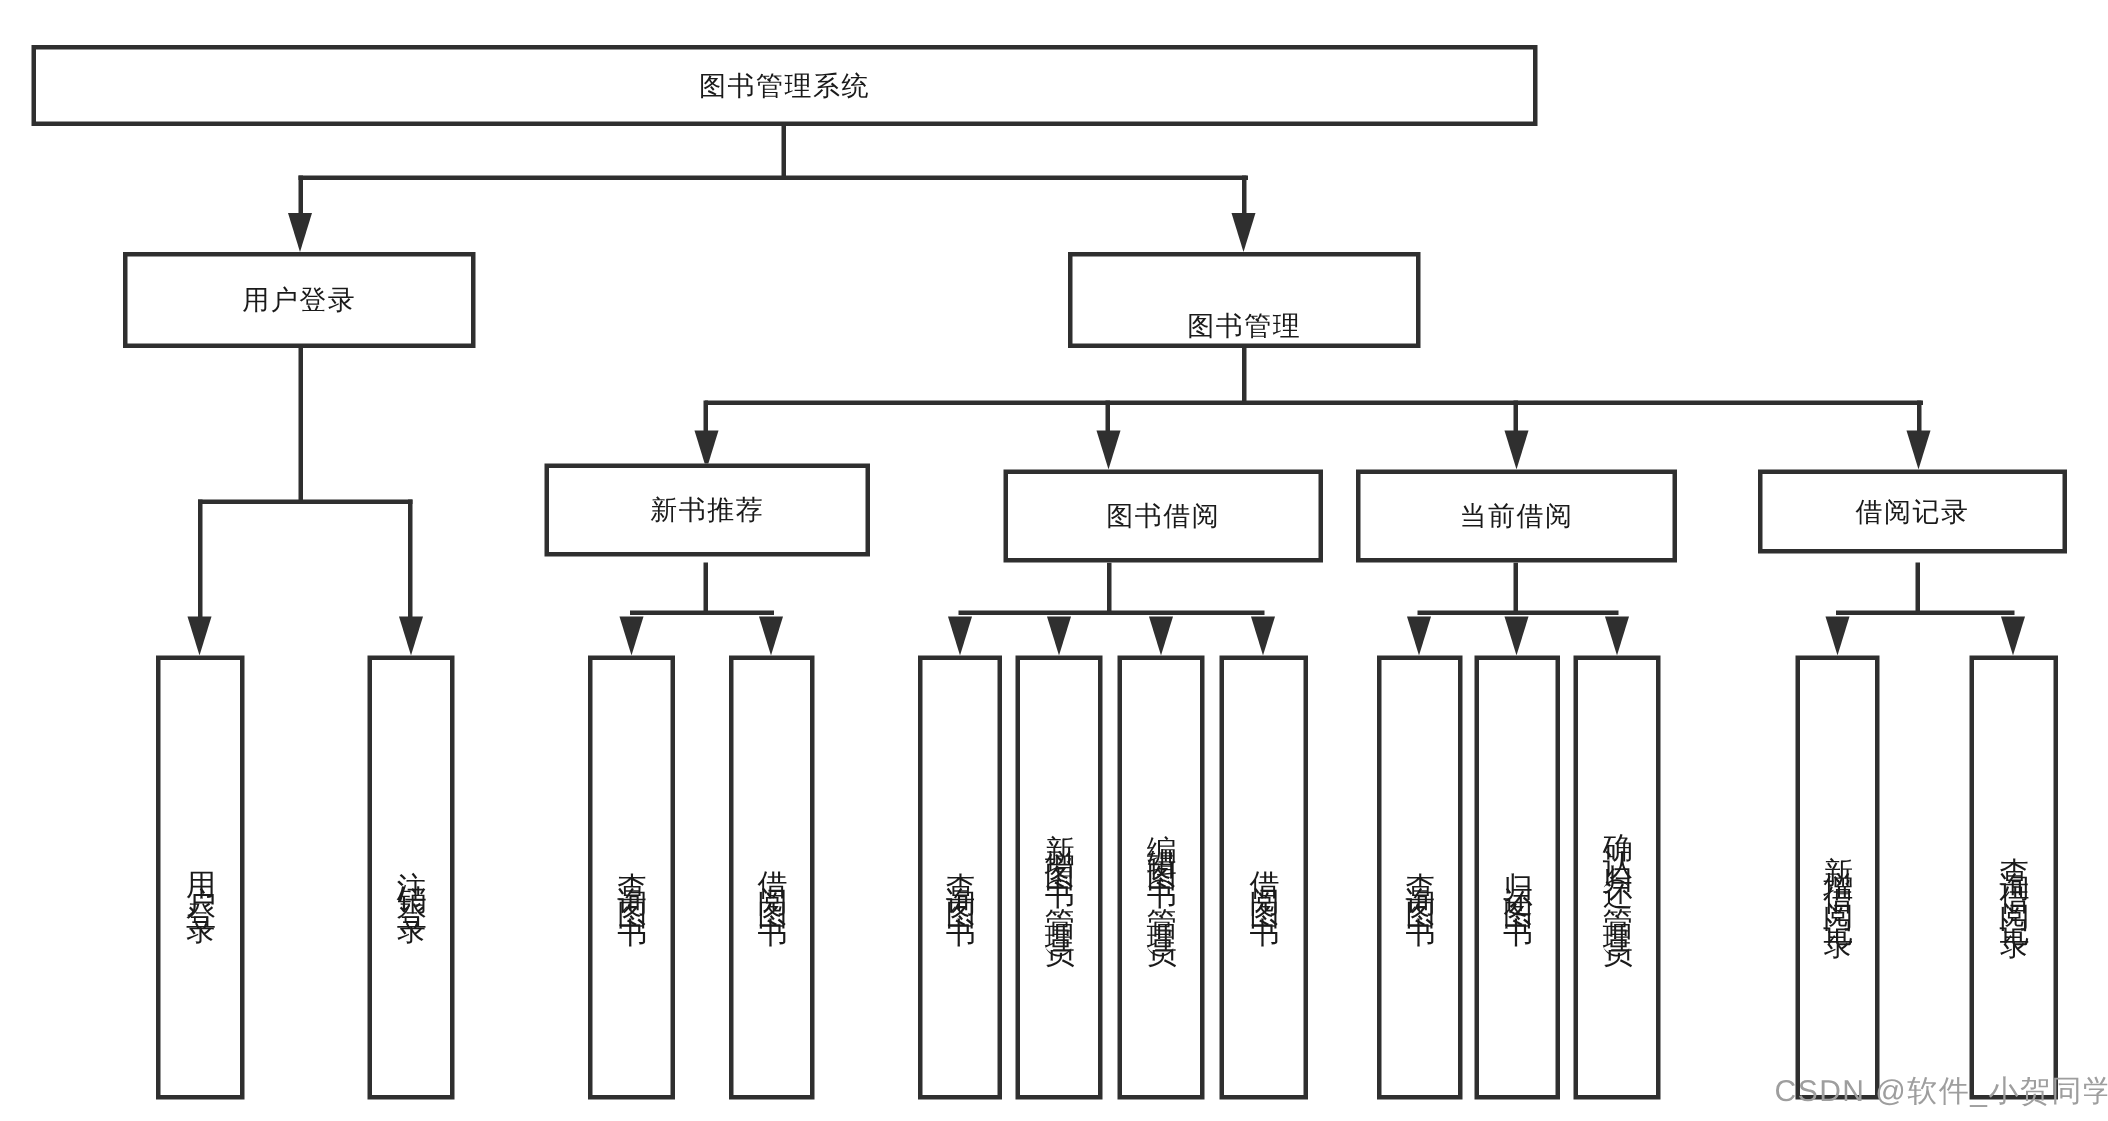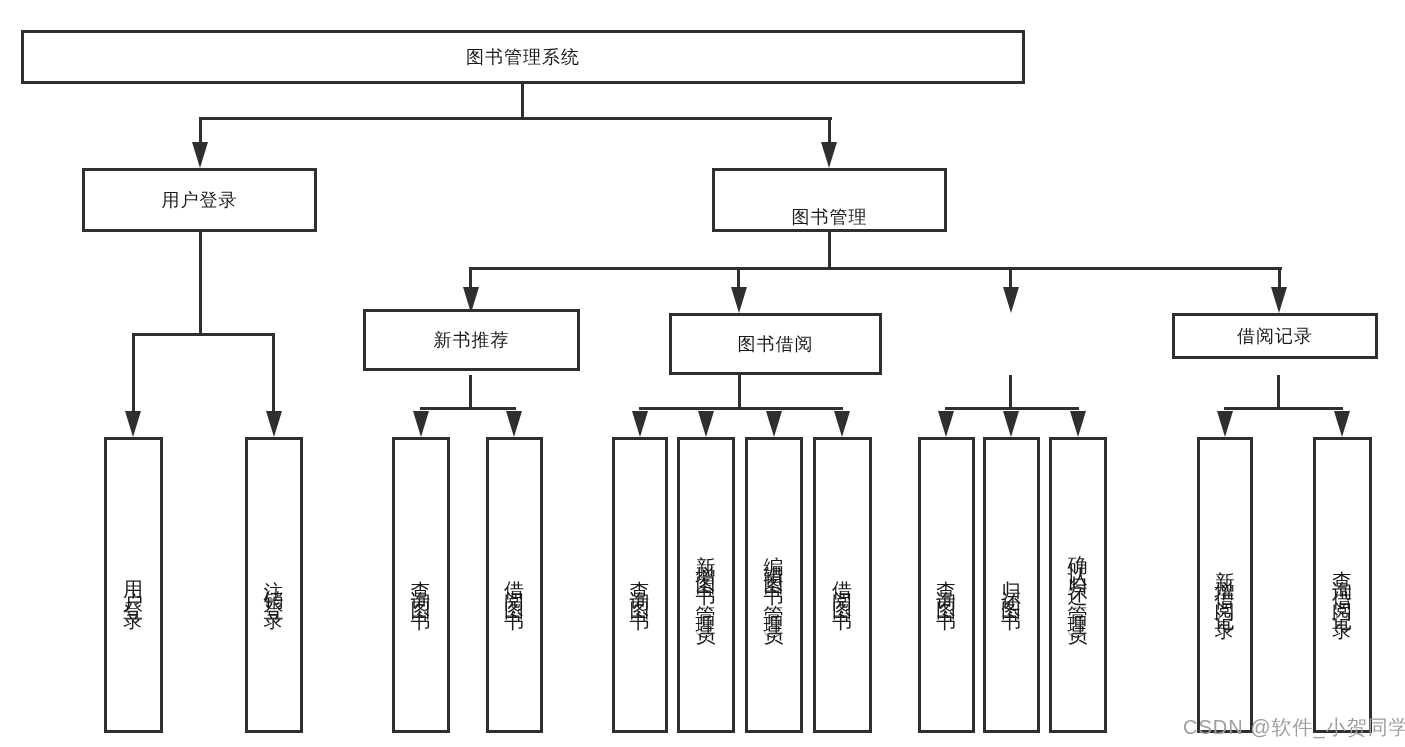--- a/index.html
+++ b/index.html
@@ -95,21 +95,24 @@
   <div class="box" style="left:712px;top:168px;width:235px;height:64px;align-items:flex-end;">
     <span>图书管理</span>
   </div>
 
   <div class="box" style="left:363px;top:309px;width:217px;height:62px;">
     <span>新书推荐</span>
   </div>
   <div class="box" style="left:632px;top:313px;width:213px;height:62px;margin-left:37px;">
     <span>图书借阅</span>
   </div>
-  <div class="box" style="left:1172px;top:313px;width:206px;height:46px;">
+  <div class="box" style="left:904px;top:313px;width:214px;height:62px;">
+    <span>当前借阅</span>
+  </div>
+  <div class="box" style="left:1172px;top:313px;width:206px;height:56px;">
     <span>借阅记录</span>
   </div>
 
   <div class="vbox" style="left:104px;width:59px;">
     <span class="vtext">用户登录</span>
   </div>
   <div class="vbox" style="left:245px;width:58px;">
     <span class="vtext">注销登录</span>
   </div>
   <div class="vbox" style="left:392px;width:58px;">

